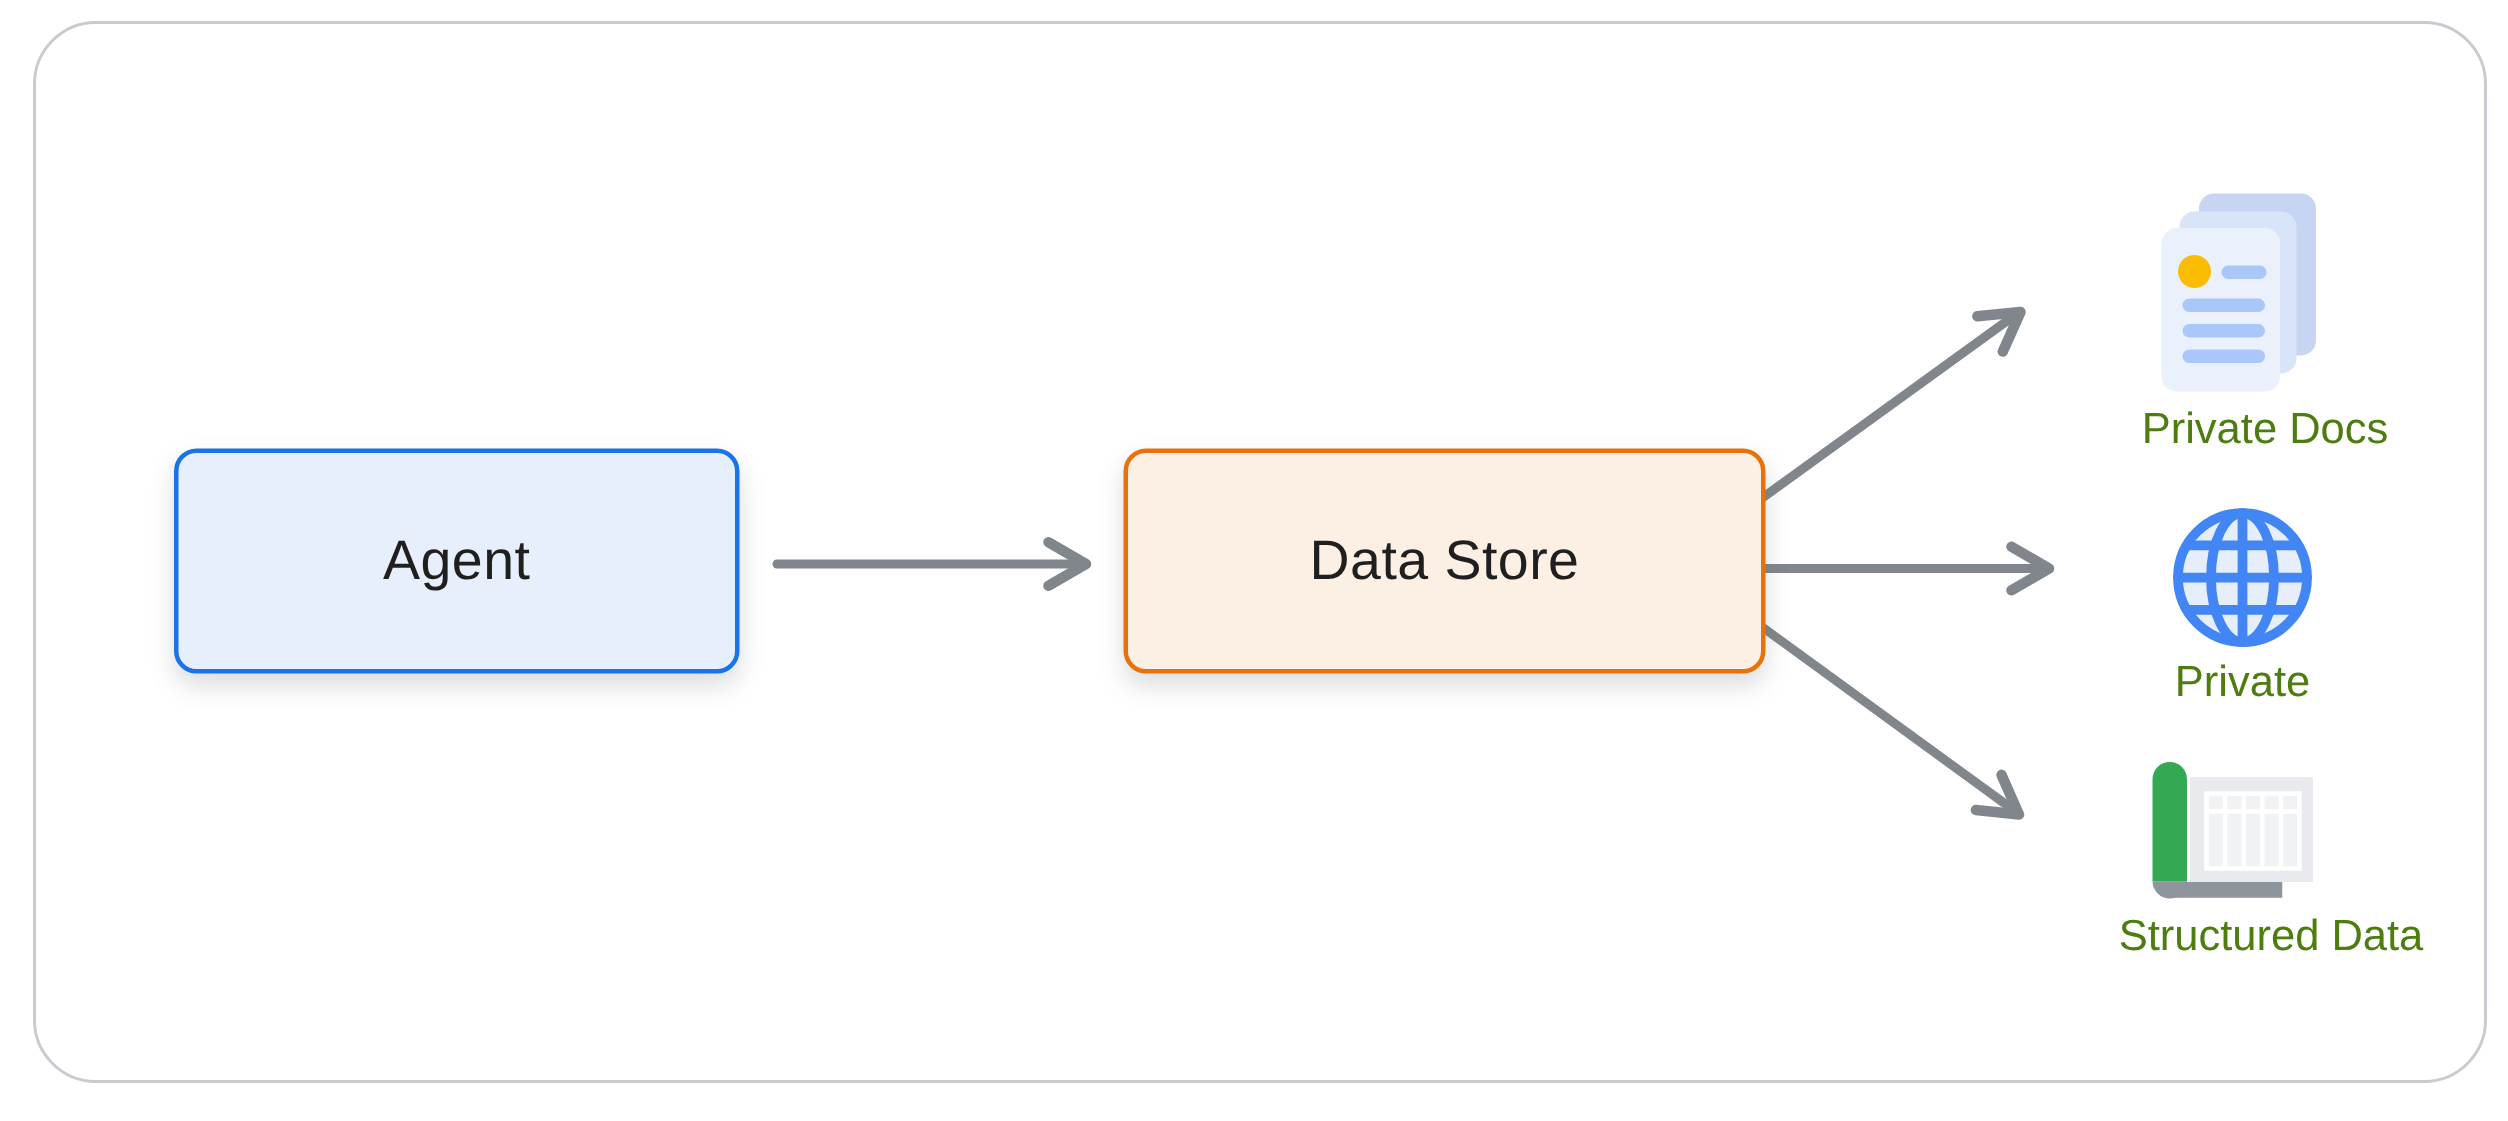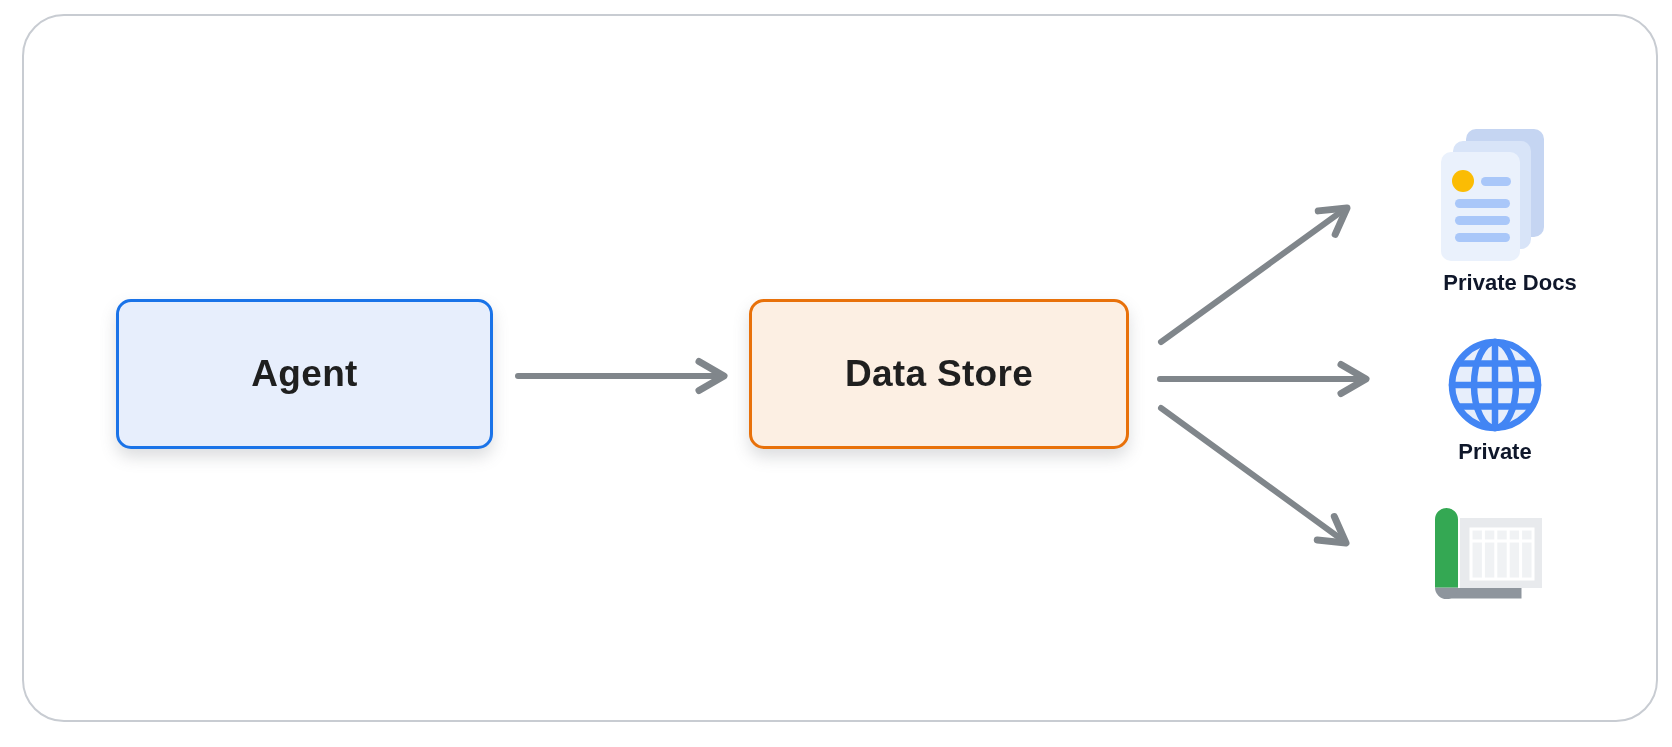--- a/index.html
+++ b/index.html
@@ -41,50 +41,50 @@
     fill: none;
   }
   .node {
     position: absolute;
     box-sizing: border-box;
     border-radius: 15px;
     display: flex;
     align-items: center;
     justify-content: center;
     font-size: 37px;
-    font-weight: 700;
+    font-weight: 400;
     color: #1f1f1f;
     letter-spacing: 0.3px;
     box-shadow: 0 8px 16px rgba(96, 102, 110, 0.22);
   }
   .node-agent {
     left: 92px;
     top: 283px;
     width: 377px;
     height: 150px;
     background: var(--agent-fill, #e7eefc);
     border: 3.5px solid var(--agent-border, #1a73e8);
   }
   .node-datastore {
     left: 725px;
     top: 283px;
-    width: 380px;
+    width: 428px;
     height: 150px;
     background: var(--data-store-fill, #fcefe3);
     border: 3.5px solid var(--data-store-border, #e8710a);
   }
   .icon-box {
     position: absolute;
   }
   .target-label {
     position: absolute;
     transform: translateX(-50%);
-    font-size: 22px;
-    font-weight: 700;
-    color: #0f172a;
+    font-size: 29px;
+    font-weight: 400;
+    color: #4d7c0f;
     white-space: nowrap;
   }
   
   .doc-back   { fill: var(--doc-page-back, #c5d5f2); }
   .doc-mid    { fill: var(--doc-page-mid, #d8e4f8); }
   .doc-front  { fill: var(--doc-page-front, #eaf1fc); }
   .doc-circle { fill: var(--doc-accent, #fbbc04); }
   .doc-line   { fill: var(--doc-line, #a9c7f9); }
   .globe-fill   { fill: var(--globe-fill, #e7eefb); }
   .globe-stroke { stroke: var(--globe-stroke, #4285f4); stroke-width: 6.5; fill: none; stroke-linecap: round; }
@@ -167,15 +167,16 @@
       <rect class="scroll-gray" x="16.5" y="86" width="75" height="10.5"></rect>
       <path class="scroll-gray" d="M5 85.5 A11.5 11.5 0 0 0 28 85.5 Z"></path>
       <path class="scroll-green" d="M5 17.5 A11.5 11.5 0 0 1 28 17.5 L28 85.5 L5 85.5 Z"></path>
       <rect class="table-cells" x="41" y="27" width="62" height="50"></rect>
       <line class="table-grid" x1="41" y1="39" x2="103" y2="39"></line>
       <line class="table-grid" x1="53.4" y1="27" x2="53.4" y2="77"></line>
       <line class="table-grid" x1="65.8" y1="27" x2="65.8" y2="77"></line>
       <line class="table-grid" x1="78.2" y1="27" x2="78.2" y2="77"></line>
       <line class="table-grid" x1="90.6" y1="27" x2="90.6" y2="77"></line>
     </svg>
+    <div class="target-label" style="left:1490px; top:592px;">Structured Data</div>
 
   </div>
 </div>
 
 </body></html>

